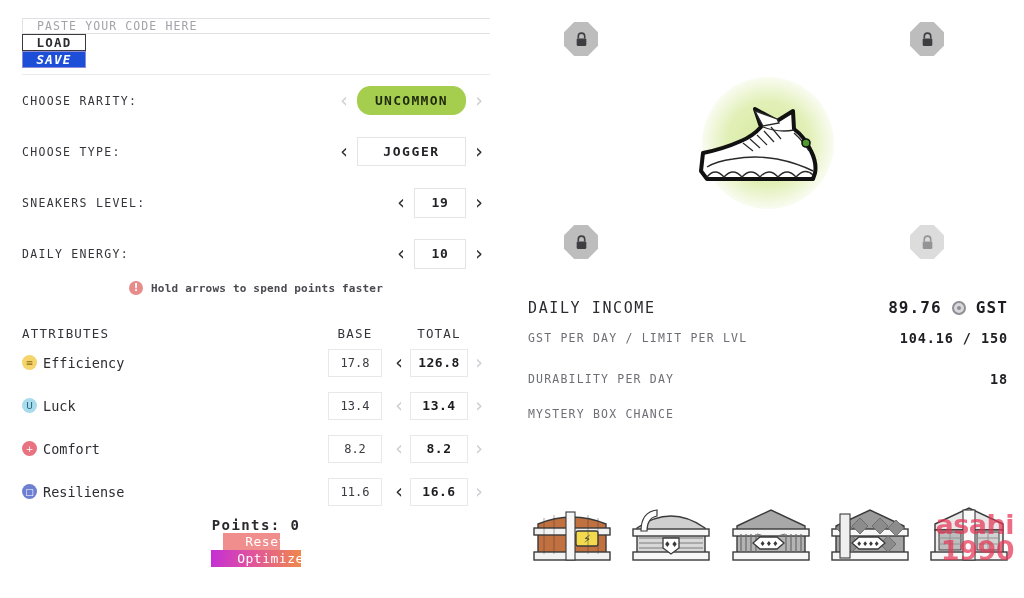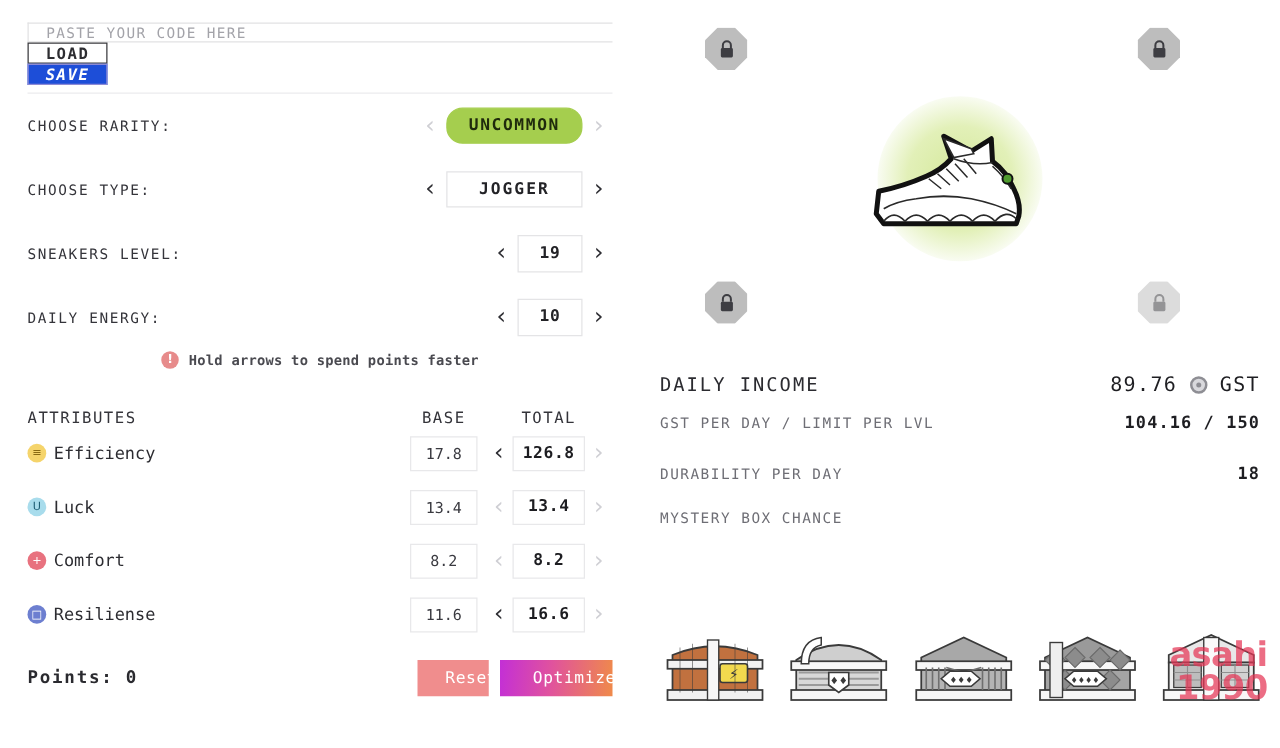--- a/index.html
+++ b/index.html
@@ -80,21 +80,21 @@
     display: flex; align-items: center; justify-content: center;
     font-size: 12px; color: #3a3a40; margin-right: 6px;
   }
   .total-wrap { display: flex; align-items: center; }
   .total-box {
     min-width: 58px; height: 28px; border: 1px solid #e8e8ea; background: #fff;
     display: flex; align-items: center; justify-content: center;
     font-size: 13px; font-weight: bold; color: #1d1d21; letter-spacing: 0.5px;
   }
 
-  .points-row { display: flex; align-items: center; height: 50px; margin-top: 4px; }
+  .points-row { display: flex; align-items: center; height: 50px; margin-top: 4px; flex-direction: column; }
   .points-text { flex: 1; font-size: 14px; font-weight: bold; color: #2a2a2f; letter-spacing: 1.4px; }
   .btn-reset, .btn-opt {
     height: 29px; display: flex; align-items: center; justify-content: center;
     font-size: 13px; color: #fff; cursor: pointer; letter-spacing: 0.5px; padding-left: 29px;
   }
   .btn-reset { width: 57px; background: #f08d8d; margin-right: 9px; }
   .btn-opt { width: 90px; background: linear-gradient(95deg, #c32fd6 0%, #e0529e 45%, #ef8a4a 100%); }
 
   
   .right { width: 512px; height: 598px; position: relative; }
@@ -114,21 +114,21 @@
   }
   .glow {
     position: absolute; width: 132px; height: 132px; border-radius: 50%;
     background: radial-gradient(circle, #d4e89a 0%, #e2f0b8 45%, rgba(236,245,214,0.25) 72%, rgba(255,255,255,0) 80%);
   }
   .shoe { position: relative; width: 150px; height: 100px; }
 
   .income { position: absolute; left: 16px; top: 298px; width: 480px; }
   .income-head { display: flex; align-items: center; }
   .income-title { flex: 1; font-size: 15px; letter-spacing: 1.6px; color: #2b2b30; }
-  .income-amount { font-size: 16px; font-weight: normal; letter-spacing: 1.1px; color: #1e1e22; display: flex; align-items: center; gap: 10px; }
+  .income-amount { font-size: 16px; font-weight: bold; letter-spacing: 1.1px; color: #1e1e22; display: flex; align-items: center; gap: 10px; }
   .coin {
     width: 14px; height: 14px; border-radius: 50%; border: 2px solid #8e8e94;
     display: inline-block; position: relative; background: #d9d9dd;
   }
   .coin::after {
     content: ""; position: absolute; left: 3px; top: 3px; width: 4px; height: 4px;
     border-radius: 50%; background: #8e8e94;
   }
   .stat-row { display: flex; align-items: center; height: 41px; }
   .stat-label { flex: 1; font-size: 11.5px; letter-spacing: 1.2px; color: #6e6e75; }

